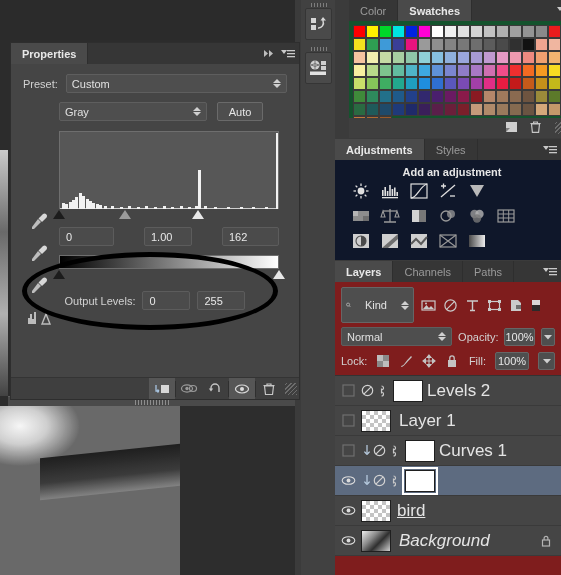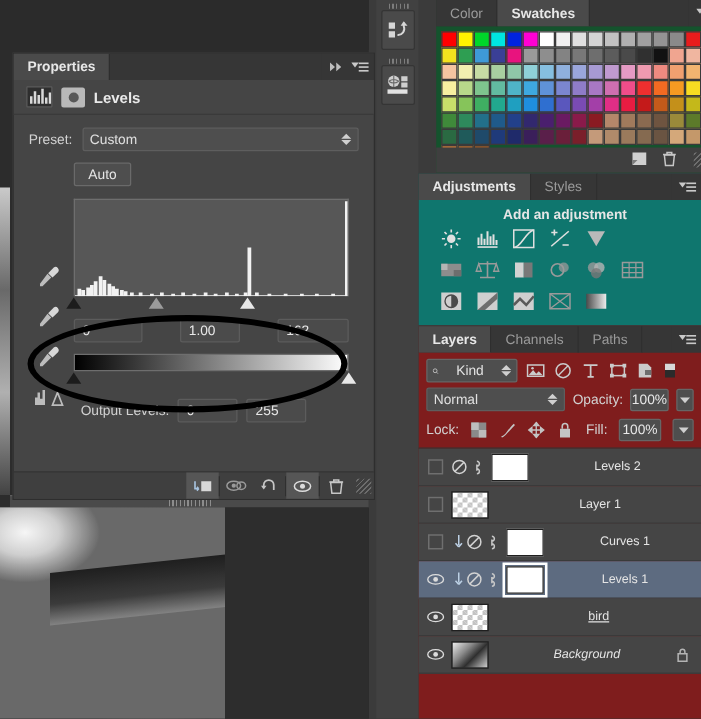--- a/index.html
+++ b/index.html
@@ -181,30 +181,30 @@
   .swatch-grid {
     margin:4px 4px 0 4px; width:213px;
     display:grid; grid-template-columns:repeat(16,13px); gap:0;
   }
   .sw { width:13px; height:13px; border:1px solid #3a3a3a; cursor:pointer; }
   .swatch-foot {
     position:absolute; left:0; bottom:0; width:100%; height:20px; background:#3f3f3f;
     display:flex; align-items:center; justify-content:flex-end; gap:10px; padding-right:6px;
   }
 
-  .adj-panel { position:absolute; left:0; top:139px; width:226px; height:121px; background:#0f766e; }
+  .adj-panel { position:absolute; left:0; top:139px; width:226px; height:121px; background:#0f172a; }
   .adj-title { padding:6px 0 4px 8px; font-weight:bold; font-size:11px; color:#e6e6e6;text-align:center; }
   .adj-rows { padding:0 0 0 16px; }
   .adj-row { display:flex; gap:9px; margin-bottom:7px; }
   .adj-ic { width:20px; height:18px; cursor:pointer; }
 
   .layers-panel { position:absolute; left:0; top:261px; width:226px; height:314px; background:#7f1d1d; }
   .kind-row { display:flex; align-items:center; gap:7px; padding:5px 6px 4px 6px; }
   .kind-select {
-    width:73px; height:19px; background:#4e4e4e; border:1px solid #666;
+    width:73px; height:36px; background:#4e4e4e; border:1px solid #666;
     border-radius:2px; display:flex; align-items:center; gap:14px; padding:1px 4px;
     font-size:11px; color:#e2e2e2;
   }
   .filter-ic { width:15px; height:15px; cursor:pointer; }
   .blend-row { display:flex; align-items:center; gap:6px; padding:0 6px 4px 6px; }
   .blend-select { width:132px; }
   .opacity-box {
     width:34px; height:18px; background:#4e4e4e; border:1px solid #666; border-radius:2px;
     display:flex; align-items:center; justify-content:center; font-size:11px; color:#e8e8e8;
   }
@@ -230,21 +230,21 @@
     background-image:
       linear-gradient(45deg,#c4c4c4 25%,transparent 25%,transparent 75%,#c4c4c4 75%),
       linear-gradient(45deg,#c4c4c4 25%,#fff 25%,#fff 75%,#c4c4c4 75%);
     background-size:8px 8px; background-position:0 0,4px 4px;
   }
   .thumb.photo-thumb {
     background:linear-gradient(135deg,#eee 0%,#8a8a8a 35%,#2f2f2f 60%,#d2d2d2 100%);
     filter:grayscale(1);
   }
   .thumb.sel-mask { outline:2px solid #fff; outline-offset:1px; }
-  .layer-name { font-size:10px; color:#e4e4e4; flex:1;text-align:center; }
+  .layer-name { font-size:17px; color:#e4e4e4; flex:1; }
   .layer-name.italic { font-style:italic; }
   .layer-name.underline { text-decoration:underline; }
   .small-ic { width:13px; height:14px; margin-right:3px; flex:none; }
   .clip-arrow { width:11px; margin-right:1px; flex:none; }
 </style>
 </head>
 <body>
 
 <div id="root">
 
@@ -273,47 +273,40 @@
           <svg width="14" height="11" viewBox="0 0 14 11">
             <path d="M0 2 L6 2 L3 6 Z" fill="#c9c9c9"></path>
             <rect x="6" y="2" width="8" height="1.3" fill="#c9c9c9"></rect>
             <rect x="6" y="5" width="8" height="1.3" fill="#c9c9c9"></rect>
             <rect x="6" y="8" width="8" height="1.3" fill="#c9c9c9"></rect>
           </svg>
         </span>
       </div>
     </div>
 
-    <div class="props-title-row">
-      <span class="levels-glyph">
-        <i style="left:2px;height:6px"></i>
-          <i style="left:5px;height:10px"></i>
-        <i style="left:8px;height:7px"></i>
-          <i style="left:11px;height:12px"></i>
-        <i style="left:14px;height:5px"></i>
-          <i style="left:17px;height:9px"></i>
-      </span>
-      <span class="mask-glyph">
-          <span></span>
-        </span>
-      <span class="props-title">Levels</span>
-    </div>
 
     <div class="row preset-row">
       <span class="lbl">Preset:</span>
       <span class="select preset-select">
         <span>Custom</span>
         <span class="stepper">
             <b class="up"></b>
             <b class="dn"></b>
           </span>
       </span>
     </div>
 
     <div class="row channel-row">
+      <span class="select channel-select">
+        <span>Gray</span>
+        <span class="stepper">
+            <b class="up"></b>
+            <b class="dn"></b>
+          </span>
+      </span>
       <span class="btn">Auto</span>
     </div>
 
     <div class="eyedroppers">
       <span class="eyedrop">
         <svg width="20" height="20" viewBox="0 0 20 20">
           <path d="M14 3 a2.6 2.6 0 0 1 3.6 3.6 L13 11 L9.5 7.5 Z" fill="#d8d8d8"></path>
           <path d="M9 8 L12 11 L5 18 L3 18 L3 16 Z" fill="#bdbdbd"></path>
         </svg>
       </span>
@@ -960,21 +953,20 @@
                 <path d="M6 1 L6 9 M6 10.5 L3.4 7.6 M6 10.5 L8.6 7.6" stroke="#bcd0e4" stroke-width="1.2" fill="none"></path>
               </svg></span>
             <span class="small-ic"><svg width="13" height="13" viewBox="0 0 13 13">
                 <circle cx="6.5" cy="6.5" r="5.2" fill="none" stroke="#d2d2d2" stroke-width="1.2"></circle>
                 <path d="M2.9 10.1 L10.1 2.9" stroke="#d2d2d2" stroke-width="1.2"></path>
               </svg></span>
             <span class="small-ic"><svg width="9" height="14" viewBox="0 0 9 14">
                 <path d="M4.5 2 A2 2 0 0 1 4.5 6 M4.5 8 A2 2 0 0 1 4.5 12 M4.5 4.5 L4.5 9.5" stroke="#c8c8c8" stroke-width="1.2" fill="none"></path>
               </svg></span>
             <span class="thumb white sel-mask"></span>
-            <span class="layer-name">Levels 1</span>
           </div>
           <div class="layer-row">
             <span class="eye-cell">
               <svg width="15" height="11" viewBox="0 0 15 11">
                 <ellipse cx="7.5" cy="5.5" rx="6.3" ry="3.8" fill="none" stroke="#dcdcdc" stroke-width="1.1"></ellipse>
                 <circle cx="7.5" cy="5.5" r="1.9" fill="#dcdcdc"></circle>
               </svg>
             </span>
             <span class="thumb checker"></span>
             <span class="layer-name underline" style="margin-left: 2px;">bird</span>

